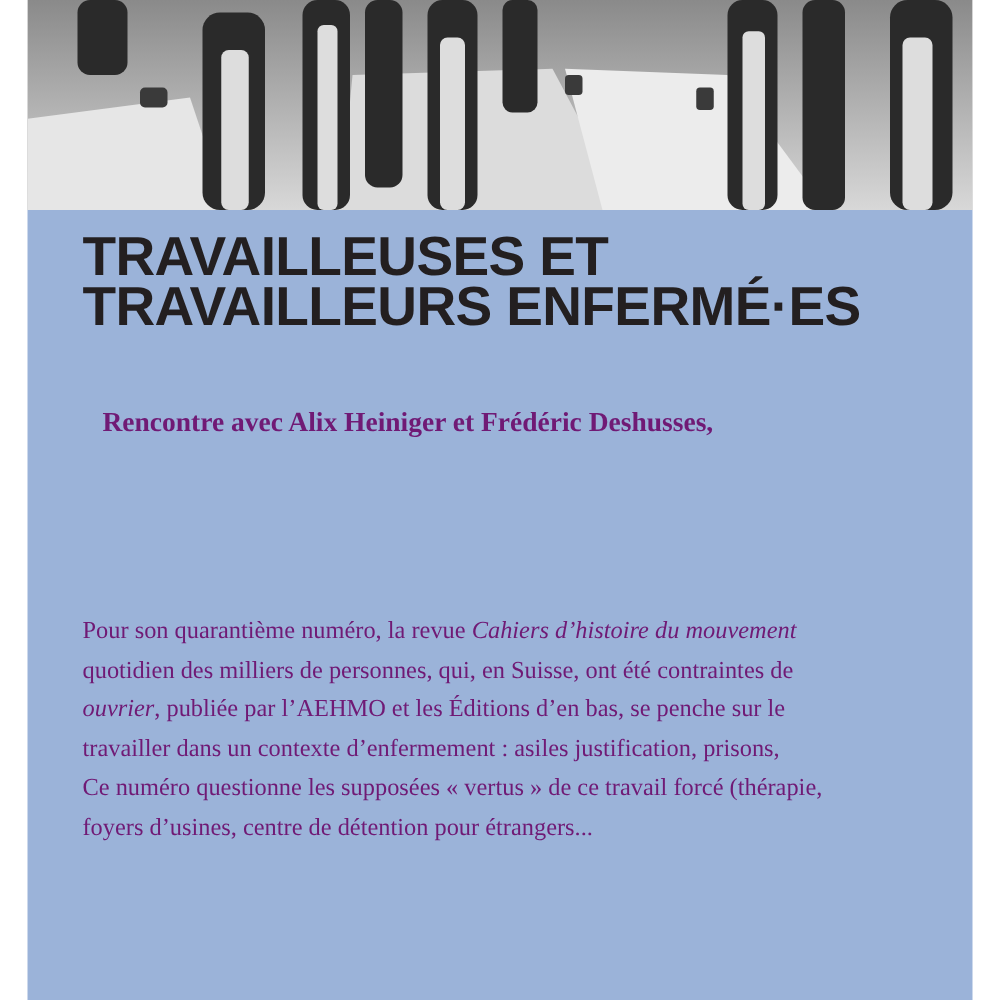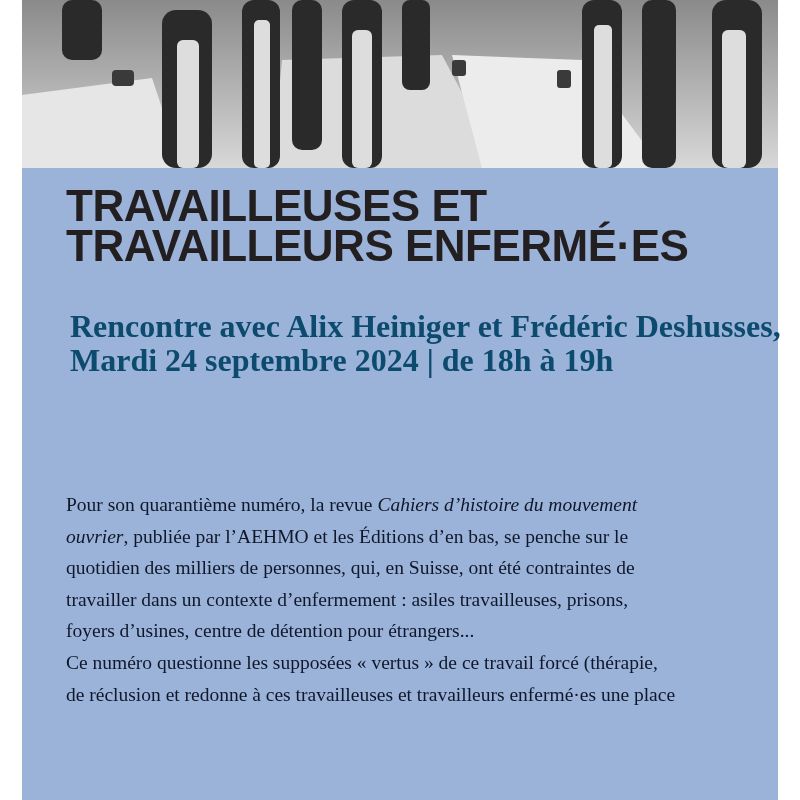--- a/index.html
+++ b/index.html
@@ -46,38 +46,38 @@
       line-height: 40px;
       letter-spacing: -0.5px;
       color: #231f20;
       text-transform: uppercase;
     }
     .title span { display: block; }
     .subtitle {
       position: absolute;
       left: 44px;
       top: 137px;
-      margin: 4px;
+      margin: 16px;
       font-family: "Liberation Serif", serif;
       font-weight: bold;
-      font-size: 32px;
+      font-size: 22px;
       line-height: 34px;
-      color: #0c4a6e;
+      color: #701a75;
     }
     .subtitle span { display: block; white-space: nowrap; }
     .body {
       position: absolute;
       left: 44px;
       top: 321px;
       width: 700px;
       margin: 0;
       font-family: "Liberation Serif", serif;
       font-size: 19.5px;
       line-height: 31.6px;
-      color: #0f172a;
+      color: #701a75;
     }
     .body .line { display: block; white-space: nowrap; }
     .body i { font-style: italic; }
   </style>
 </head>
 <body>
 
 <div class="poster">
 
   <div class="photo">
@@ -121,26 +121,24 @@
   </div>
 
   <div class="panel">
     <h1 class="title">
       <span>TRAVAILLEUSES ET</span>
       <span>TRAVAILLEURS ENFERMÉ·ES</span>
     </h1>
 
     <div class="subtitle">
       <span>Rencontre avec Alix Heiniger et Frédéric Deshusses,</span>
-      <span>Mardi 24 septembre 2024 | de 18h à 19h</span>
     </div>
 
     <div class="body">
       <span class="line"><span>Pour son quarantième numéro, la revue </span><i>Cahiers d’histoire du mouvement</i></span>
+      <span class="line">quotidien des milliers de personnes, qui, en Suisse, ont été contraintes de</span>
       <span class="line"><i>ouvrier</i><span>, publiée par l’AEHMO et les Éditions d’en bas, se penche sur le</span></span>
-      <span class="line">quotidien des milliers de personnes, qui, en Suisse, ont été contraintes de</span>
-      <span class="line">travailler dans un contexte d’enfermement :  asiles travailleuses, prisons,</span>
+      <span class="line">travailler dans un contexte d’enfermement :  asiles justification, prisons,</span>
+      <span class="line">Ce numéro questionne les supposées « vertus » de ce travail forcé (thérapie,</span>
       <span class="line">foyers d’usines, centre de détention pour étrangers...</span>
-      <span class="line">Ce numéro questionne les supposées « vertus » de ce travail forcé (thérapie,</span>
-      <span class="line">de réclusion et redonne à ces travailleuses et travailleurs enfermé·es une place</span>
     </div>
   </div>
 </div>
 
 </body></html>

